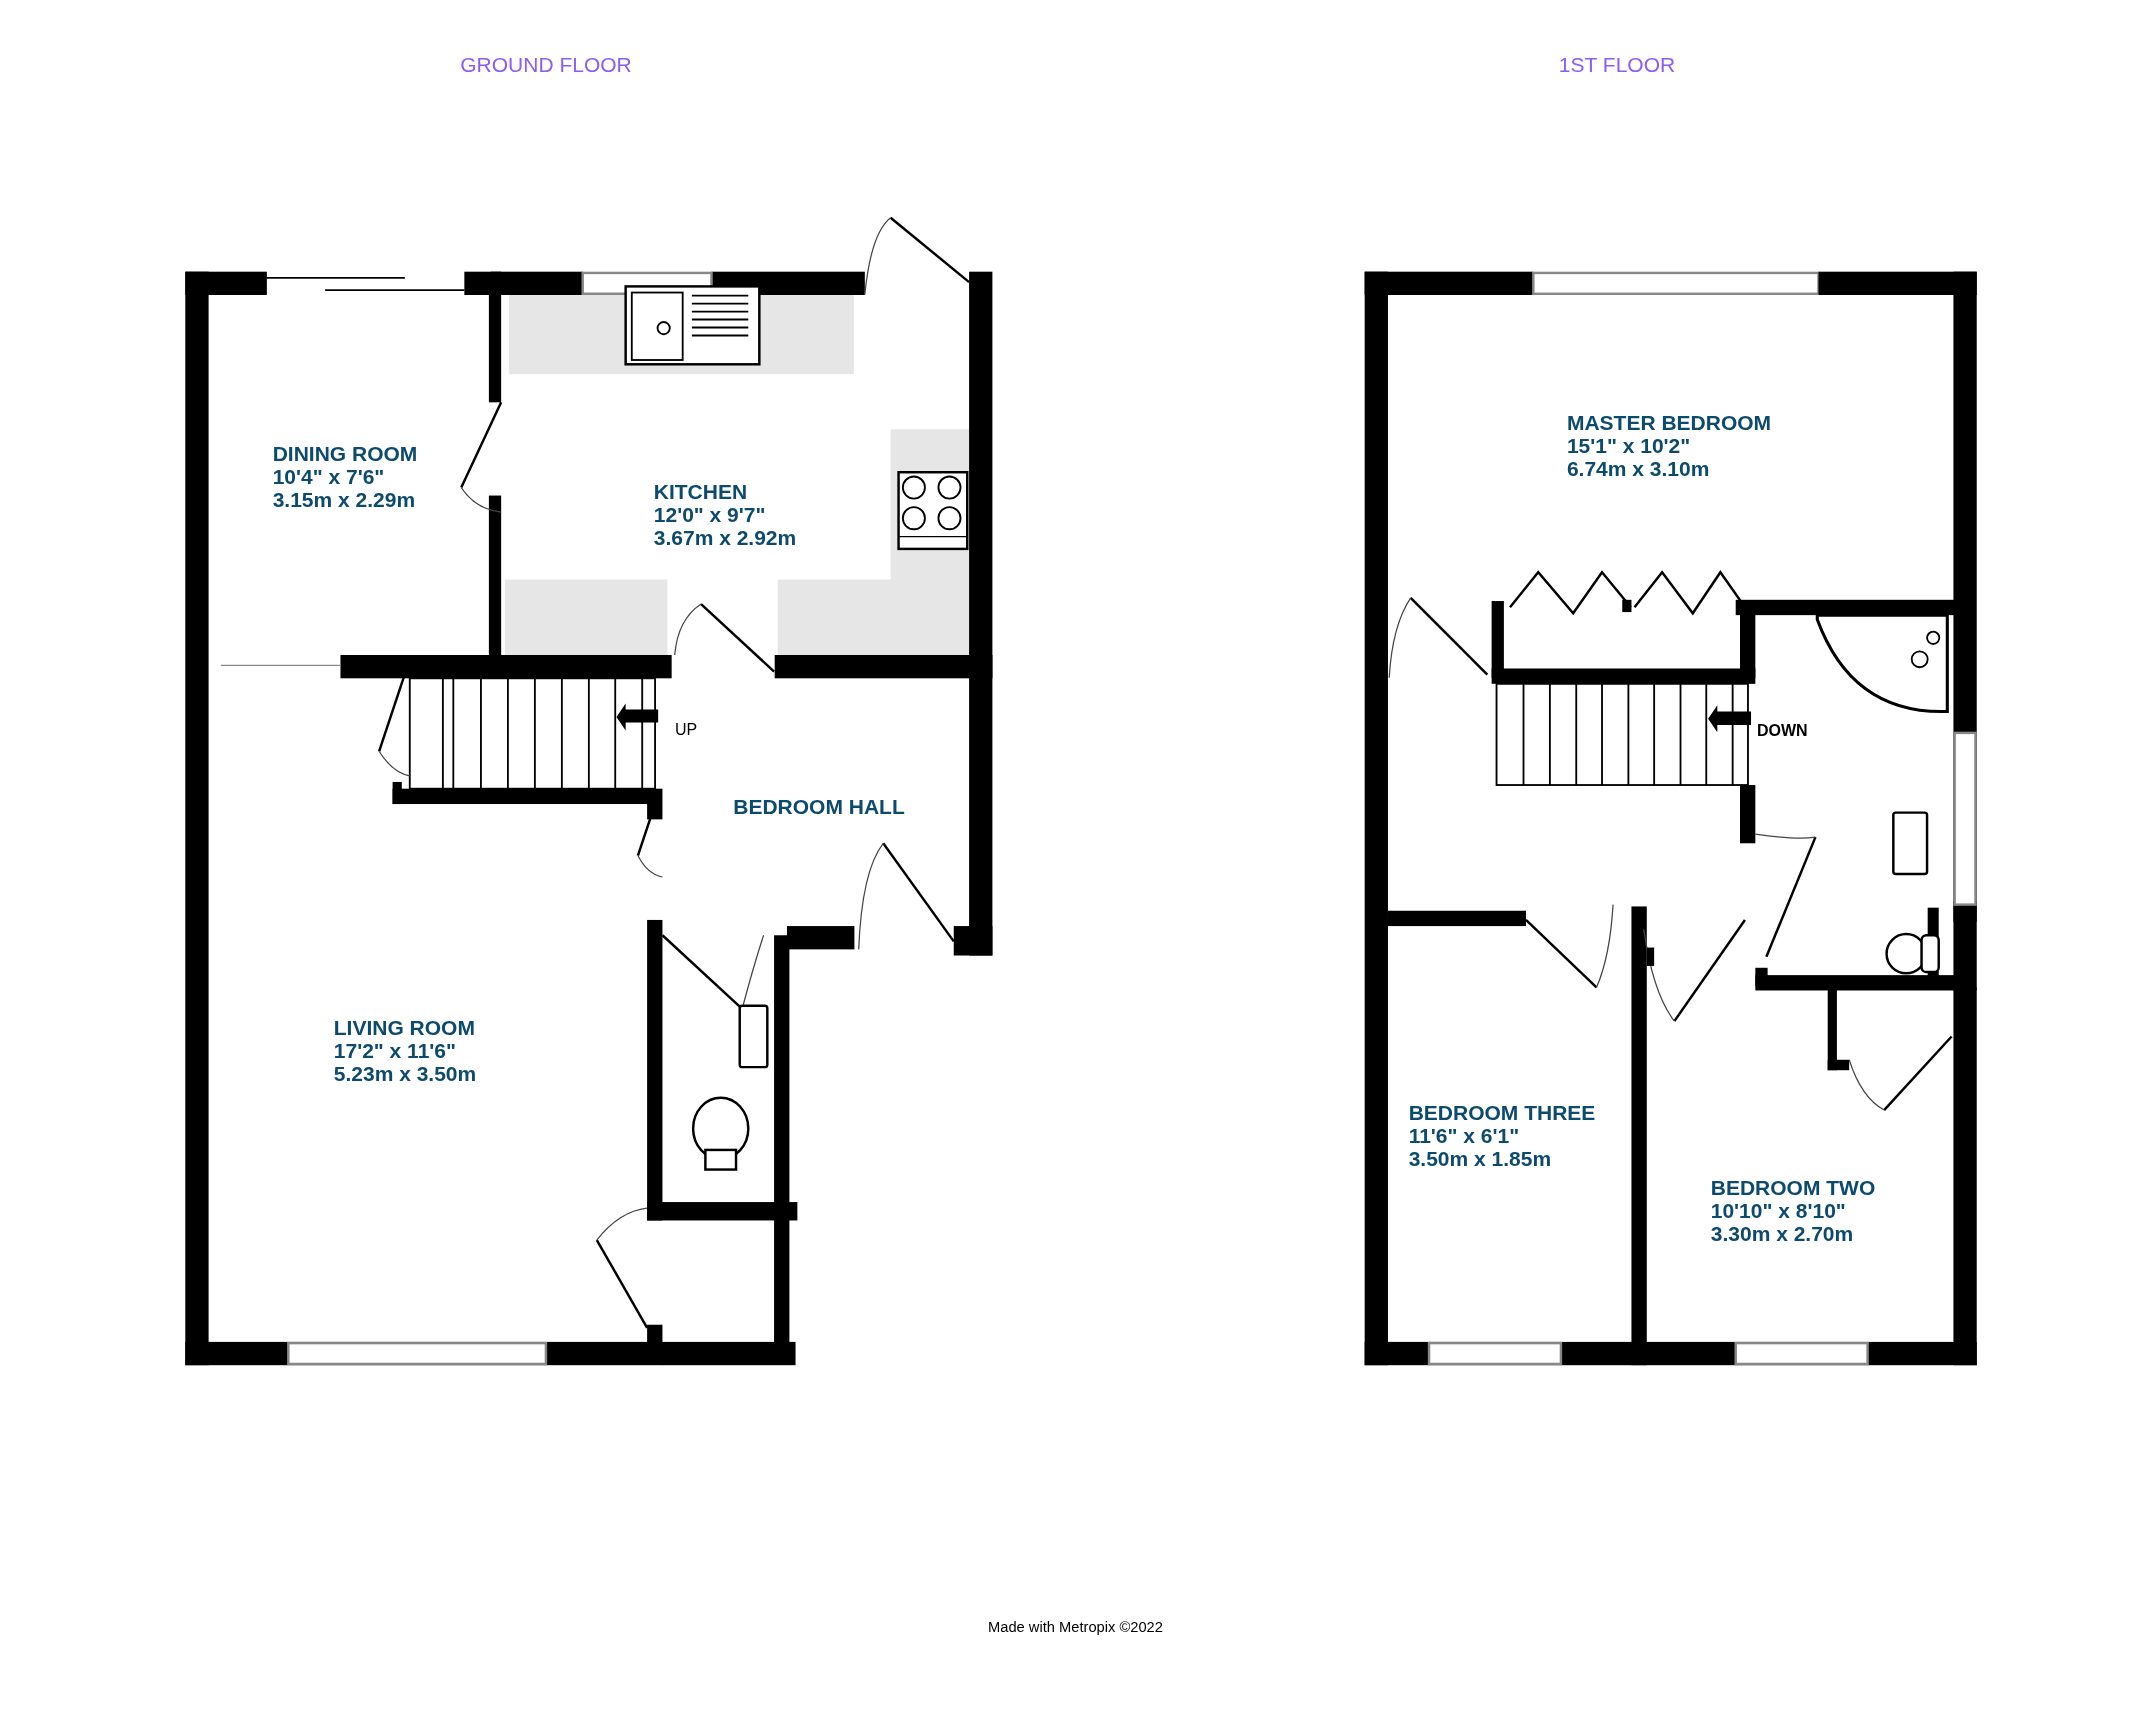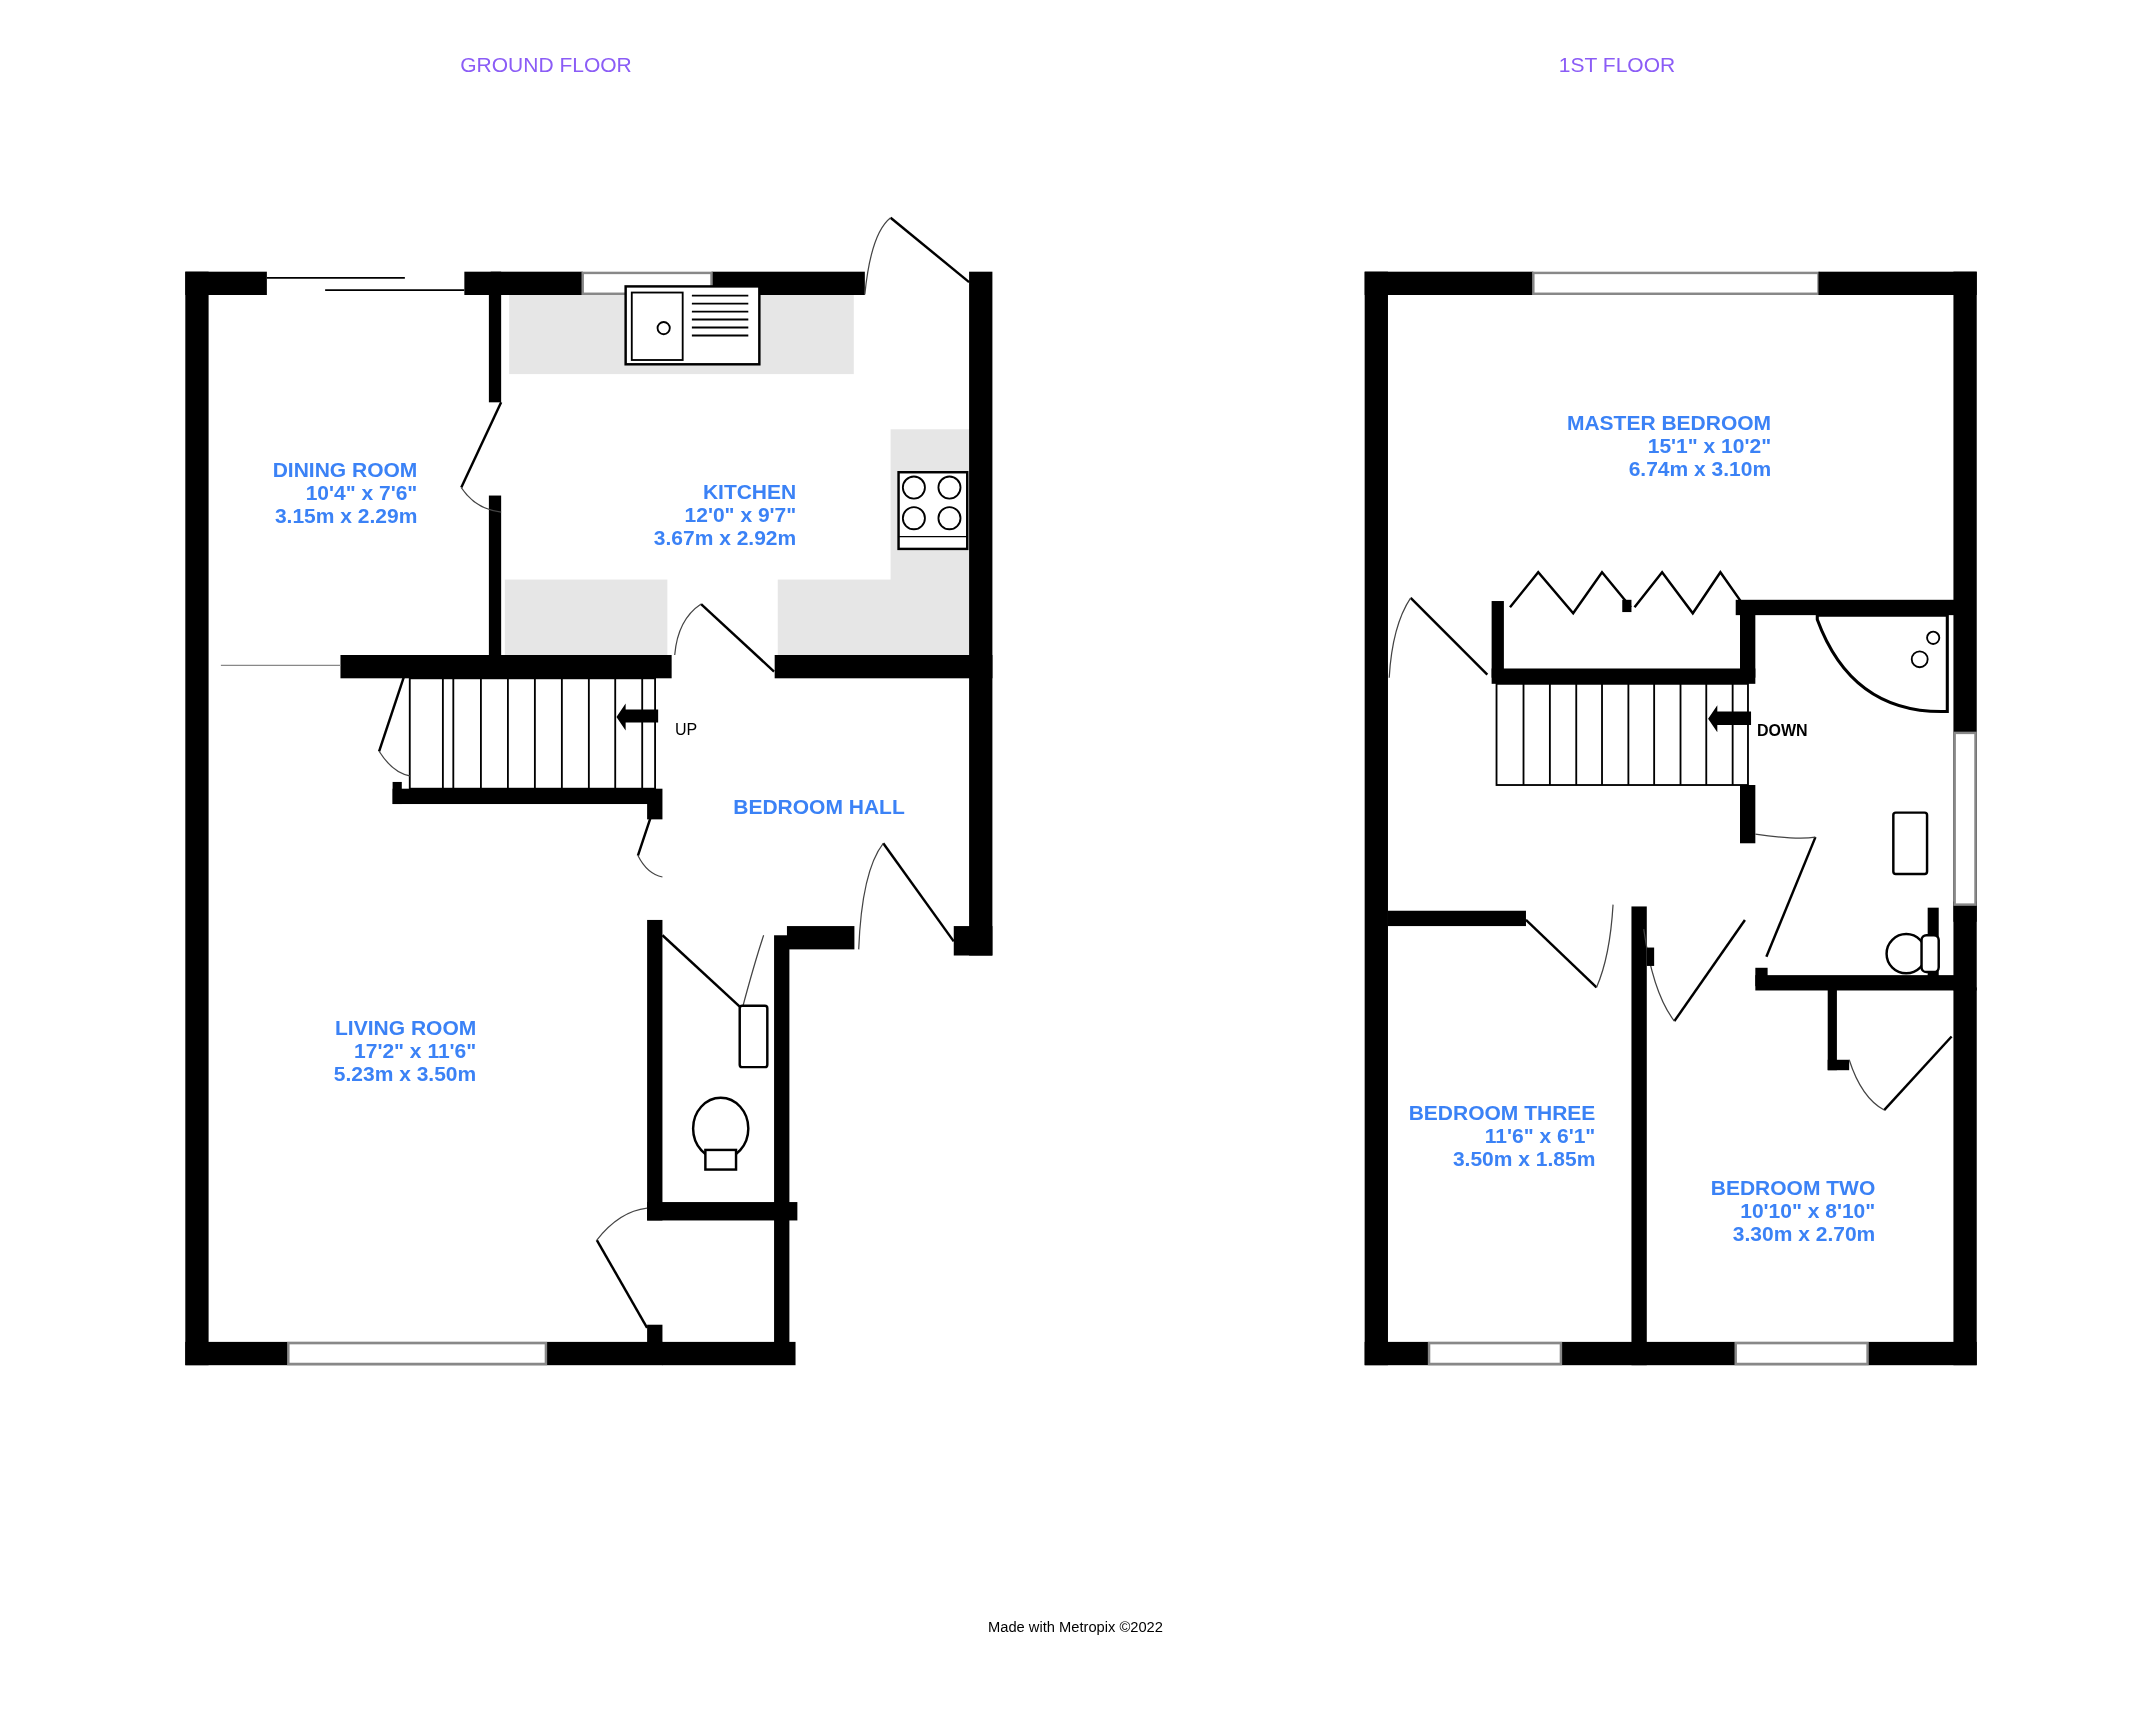--- a/index.html
+++ b/index.html
@@ -1,19 +1,19 @@
 <!DOCTYPE html>
 <html style="font-size:9.8px"><head>
 <meta charset="utf-8">
 <style>
   html,body{margin:0;padding:0;background:#ffffff;}
   body{width:2151px;height:1716px;position:relative;overflow:hidden;font-family:"Liberation Sans",sans-serif;}
   svg{position:absolute;left:0;top:0;}
   .floor-title{position:absolute;font-family:"Liberation Sans",sans-serif;font-size:21px;color:#8b5cf6;letter-spacing:0px;transform:translateX(-50%);white-space:nowrap;}
-  .room-label{position:absolute;transform:translateX(-50%);text-align:right;font-family:"Liberation Sans",sans-serif;font-weight:bold;color:#3b82f6;font-size:21px;line-height:23px;white-space:nowrap;}
+  .room-label{position:absolute;transform:translateX(-50%);text-align:left;font-family:"Liberation Sans",sans-serif;font-weight:bold;color:#0c4a6e;font-size:21px;line-height:23px;white-space:nowrap;}
   .room-label div{white-space:nowrap;}
   .stair-label{position:absolute;font-family:"Liberation Sans",sans-serif;font-size:16px;color:#000;}
   .footer{position:absolute;left:50%;transform:translateX(-50%);top:1619px;font-family:"Liberation Sans",sans-serif;font-size:14.7px;color:#000;}
   .wall{fill:#000;}
   .counter{fill:#e6e6e6;}
   .win{fill:#fff;stroke:#888;stroke-width:4;}
   .door{stroke:#000;stroke-width:4;fill:none;}
   .arc{stroke:#444;stroke-width:2;fill:none;}
   .thin{stroke:#000;stroke-width:3;fill:none;}
   .fix{stroke:#000;stroke-width:4;fill:#fff;}
@@ -188,21 +188,21 @@
 
     <rect class="wall" x="2225" y="2188" width="998" height="38"></rect>
     <rect class="win" x="2330" y="2190" width="215" height="34"></rect>
     <rect class="win" x="2830" y="2190" width="215" height="34"></rect>
   </g>
 </svg>
 
 <div class="floor-title" style="left:546px;top:53px;">GROUND FLOOR</div>
 <div class="floor-title" style="left:1617px;top:53px;">1ST FLOOR</div>
 
-<div class="room-label" style="left:345px;top:442px;margin-top:16px;">
+<div class="room-label" style="left:345px;top:442px;">
   <div>DINING ROOM</div>
   <div>10'4"  x 7'6"</div>
   <div>3.15m  x 2.29m</div>
 </div>
 <div class="room-label" style="left:725px;top:480px;">
   <div>KITCHEN</div>
   <div>12'0"  x 9'7"</div>
   <div>3.67m  x 2.92m</div>
 </div>
 <div class="room-label" style="left:819px;top:795px;">

